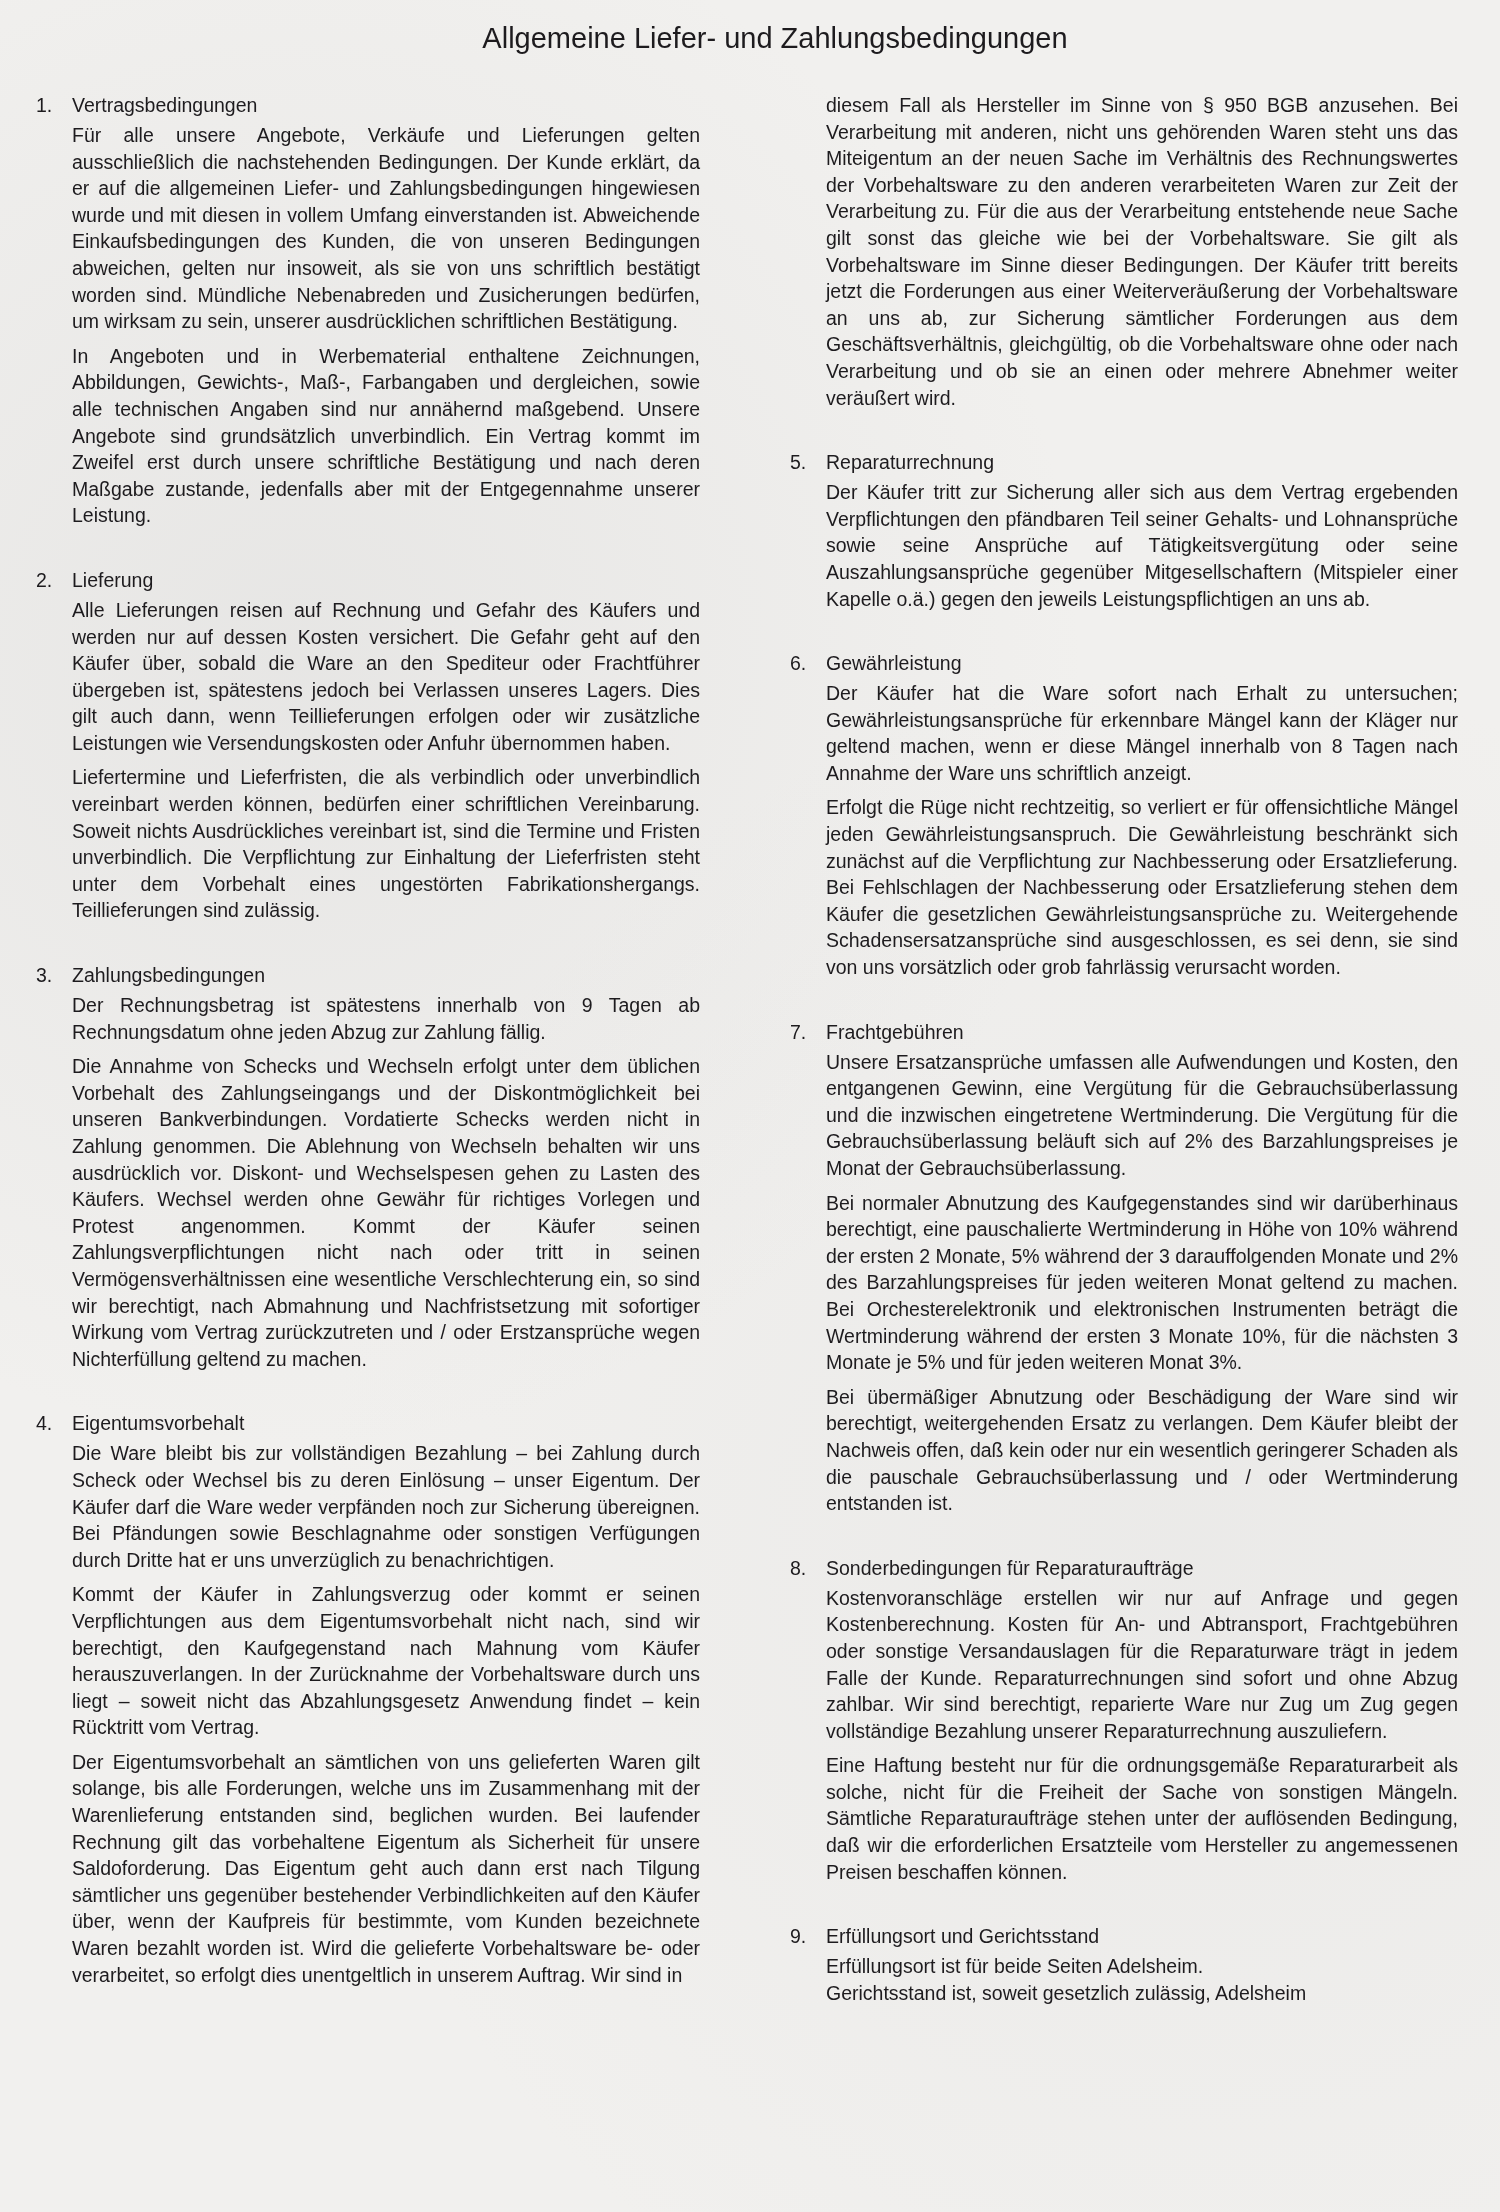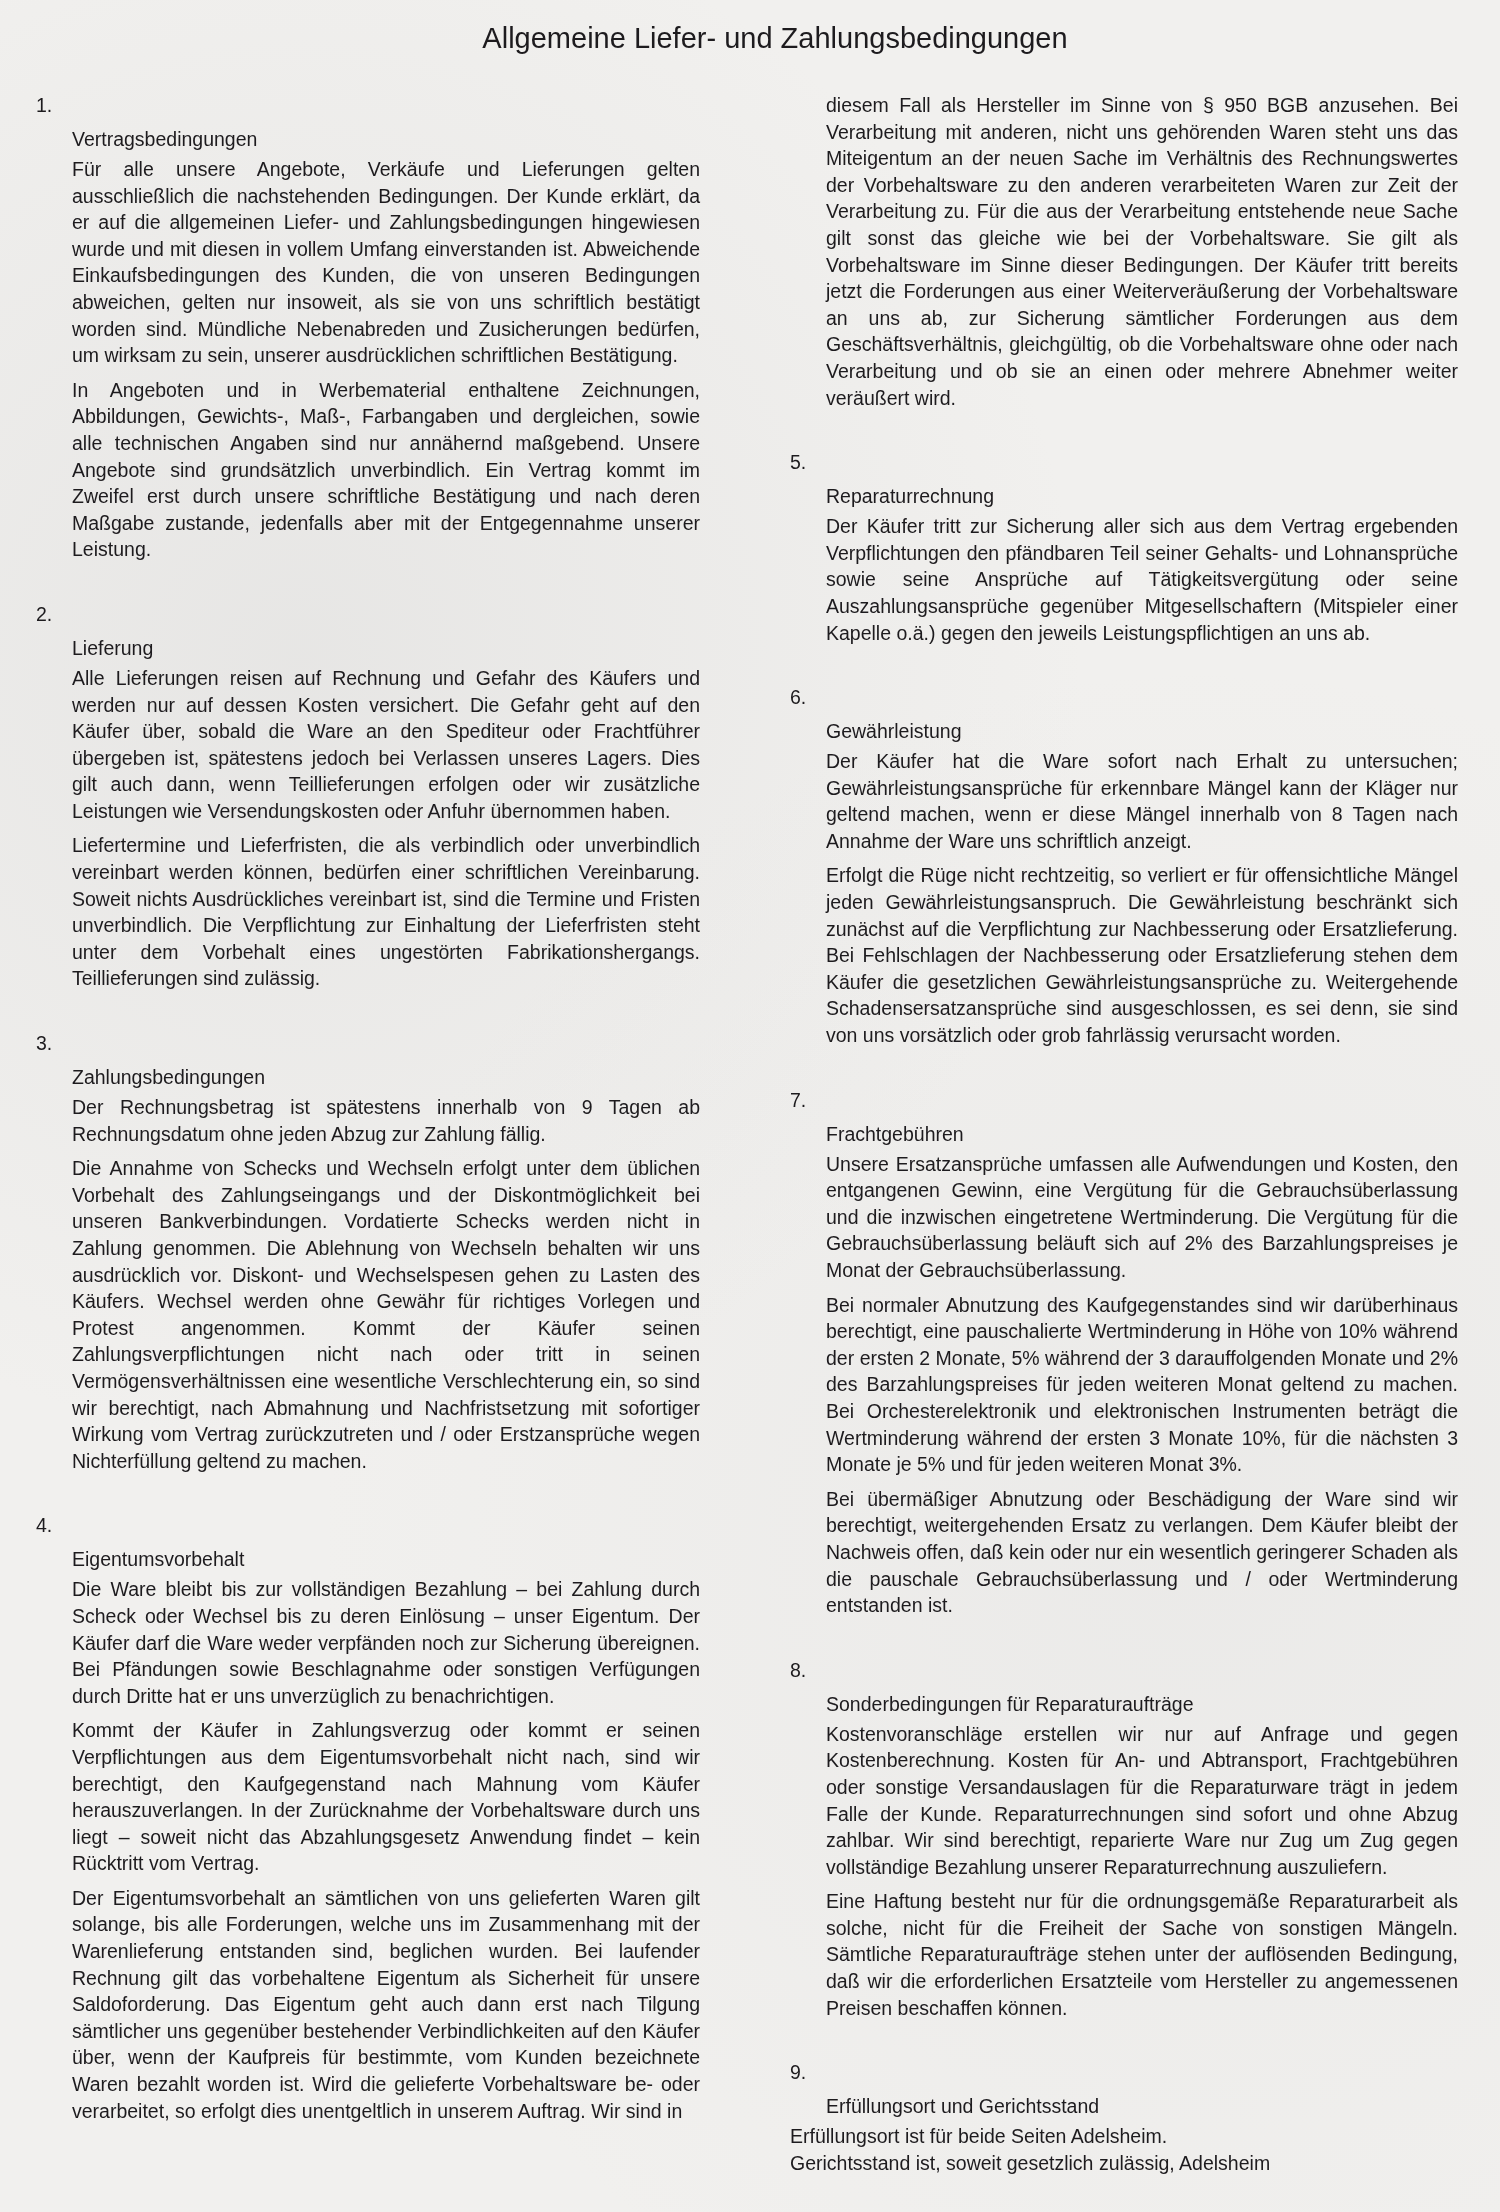--- a/index.html
+++ b/index.html
@@ -17,26 +17,26 @@
     position: absolute; top: 22px; left: 0; width: 1550px;
     text-align: center; font-size: 29px; font-weight: normal;
     letter-spacing: 0; margin: 0;
   }
   .col { position: absolute; top: 92px; }
   .col-left { left: 36px; width: 680px; }
   .col-right { left: 790px; width: 684px; }
   .section { margin: 0 0 38px 0; }
   .sec-head { display: flex; font-size: 19.5px; line-height: 26px; margin-bottom: 4px; }
   .sec-num { width: 36px; flex: 0 0 36px; }
-  .sec-title { flex: 1; margin-top: 34px; }
+  .sec-title { flex: 1; }
   .para {
     margin: 0 16px 8px 36px; font-size: 19.5px; line-height: 26.6px;
     text-align: justify; hyphens: manual;
   }
-  .line { display: block; font-size: 19.5px; line-height: 26.6px; }
+  .line { display: block; margin-left: 36px; font-size: 19.5px; line-height: 26.6px; }
 </style>
 </head>
 <body>
 
 <h1 class="title">Allgemeine Liefer- und Zahlungsbedingungen</h1>
 
 <div class="col col-left">
 
   <div class="section">
     <div class="sec-head">

